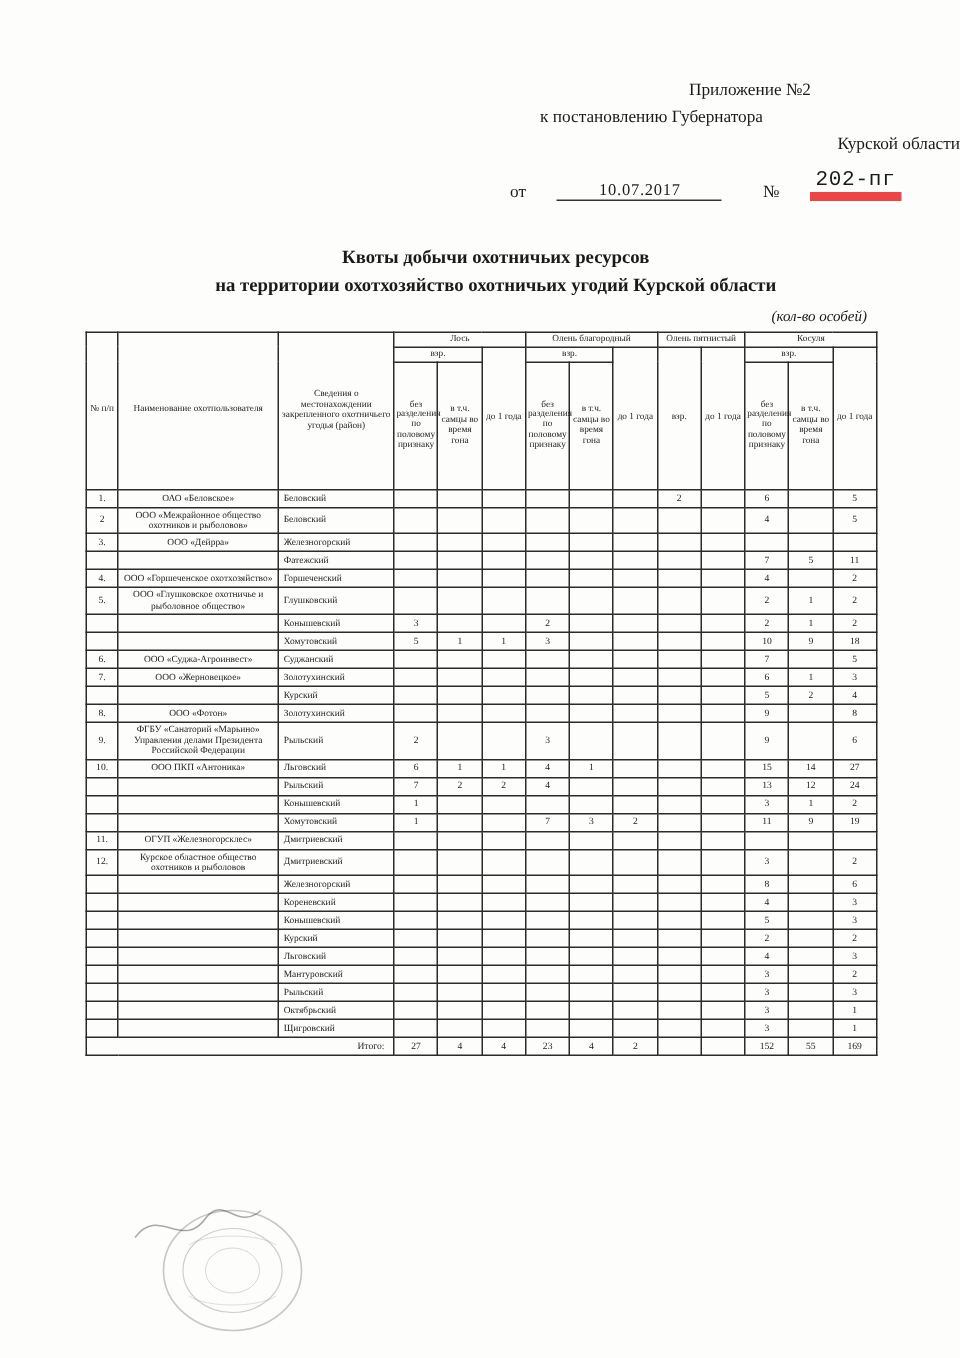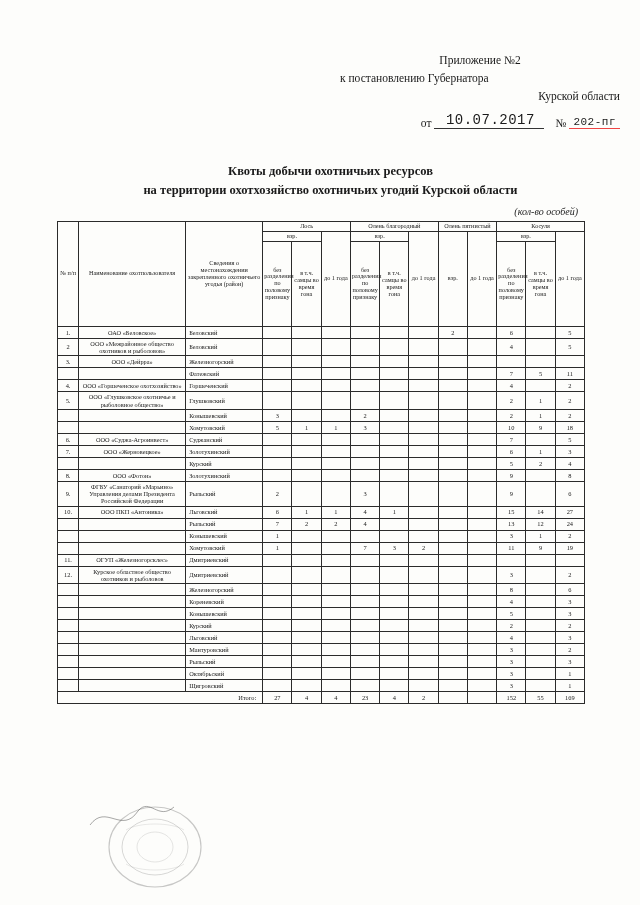--- a/index.html
+++ b/index.html
@@ -11,46 +11,46 @@
     position:relative;
     overflow:hidden;
   }
   .page{
     position:absolute;inset:0;
     padding:0;
   }
   
   .hdr{
     position:absolute;
-    left:340px;top:52px;width:280px;
+    left:360px;top:52px;width:280px;
     font-size:11.5px;
     line-height:1.55;
   }
   .hdr .l1{display:block;text-align:center;}
   .hdr .l2{display:block;text-align:left;}
   .hdr .l3{display:block;text-align:right;}
   .hdr-date{
     position:absolute;left:340px;top:112px;width:280px;
     font-size:11.5px;
-    display:flex;align-items:flex-end;gap:3px;justify-content:flex-end;
+    display:flex;align-items:flex-end;gap:20px;
   }
   .hdr-date .lbl{font-size:11.5px;}
   .hdr-date .dateval{
-    font-family:Liberation Mono, monospace;
-    font-size:14px;
+    font-family:Liberation Serif, serif;
+    font-size:11px;
     border-bottom:1px solid #333;
     padding:0 8px 0 10px;
     min-width:92px;text-align:center;
     letter-spacing:.5px;
   }
   .hdr-date .numlbl{margin-left:8px;}
   .hdr-date .numval{
     font-family:"Liberation Mono", monospace;
-    font-size:11px;
-    border-bottom:1px solid #ef4444;
+    font-size:14px;
+    border-bottom:6px solid #ef4444;
     padding:0 4px;
     letter-spacing:.5px;
   }
 
   
   .title{
     position:absolute;left:0;right:0;top:162px;
     text-align:center;
     font-weight:bold;
     font-size:12.5px;

